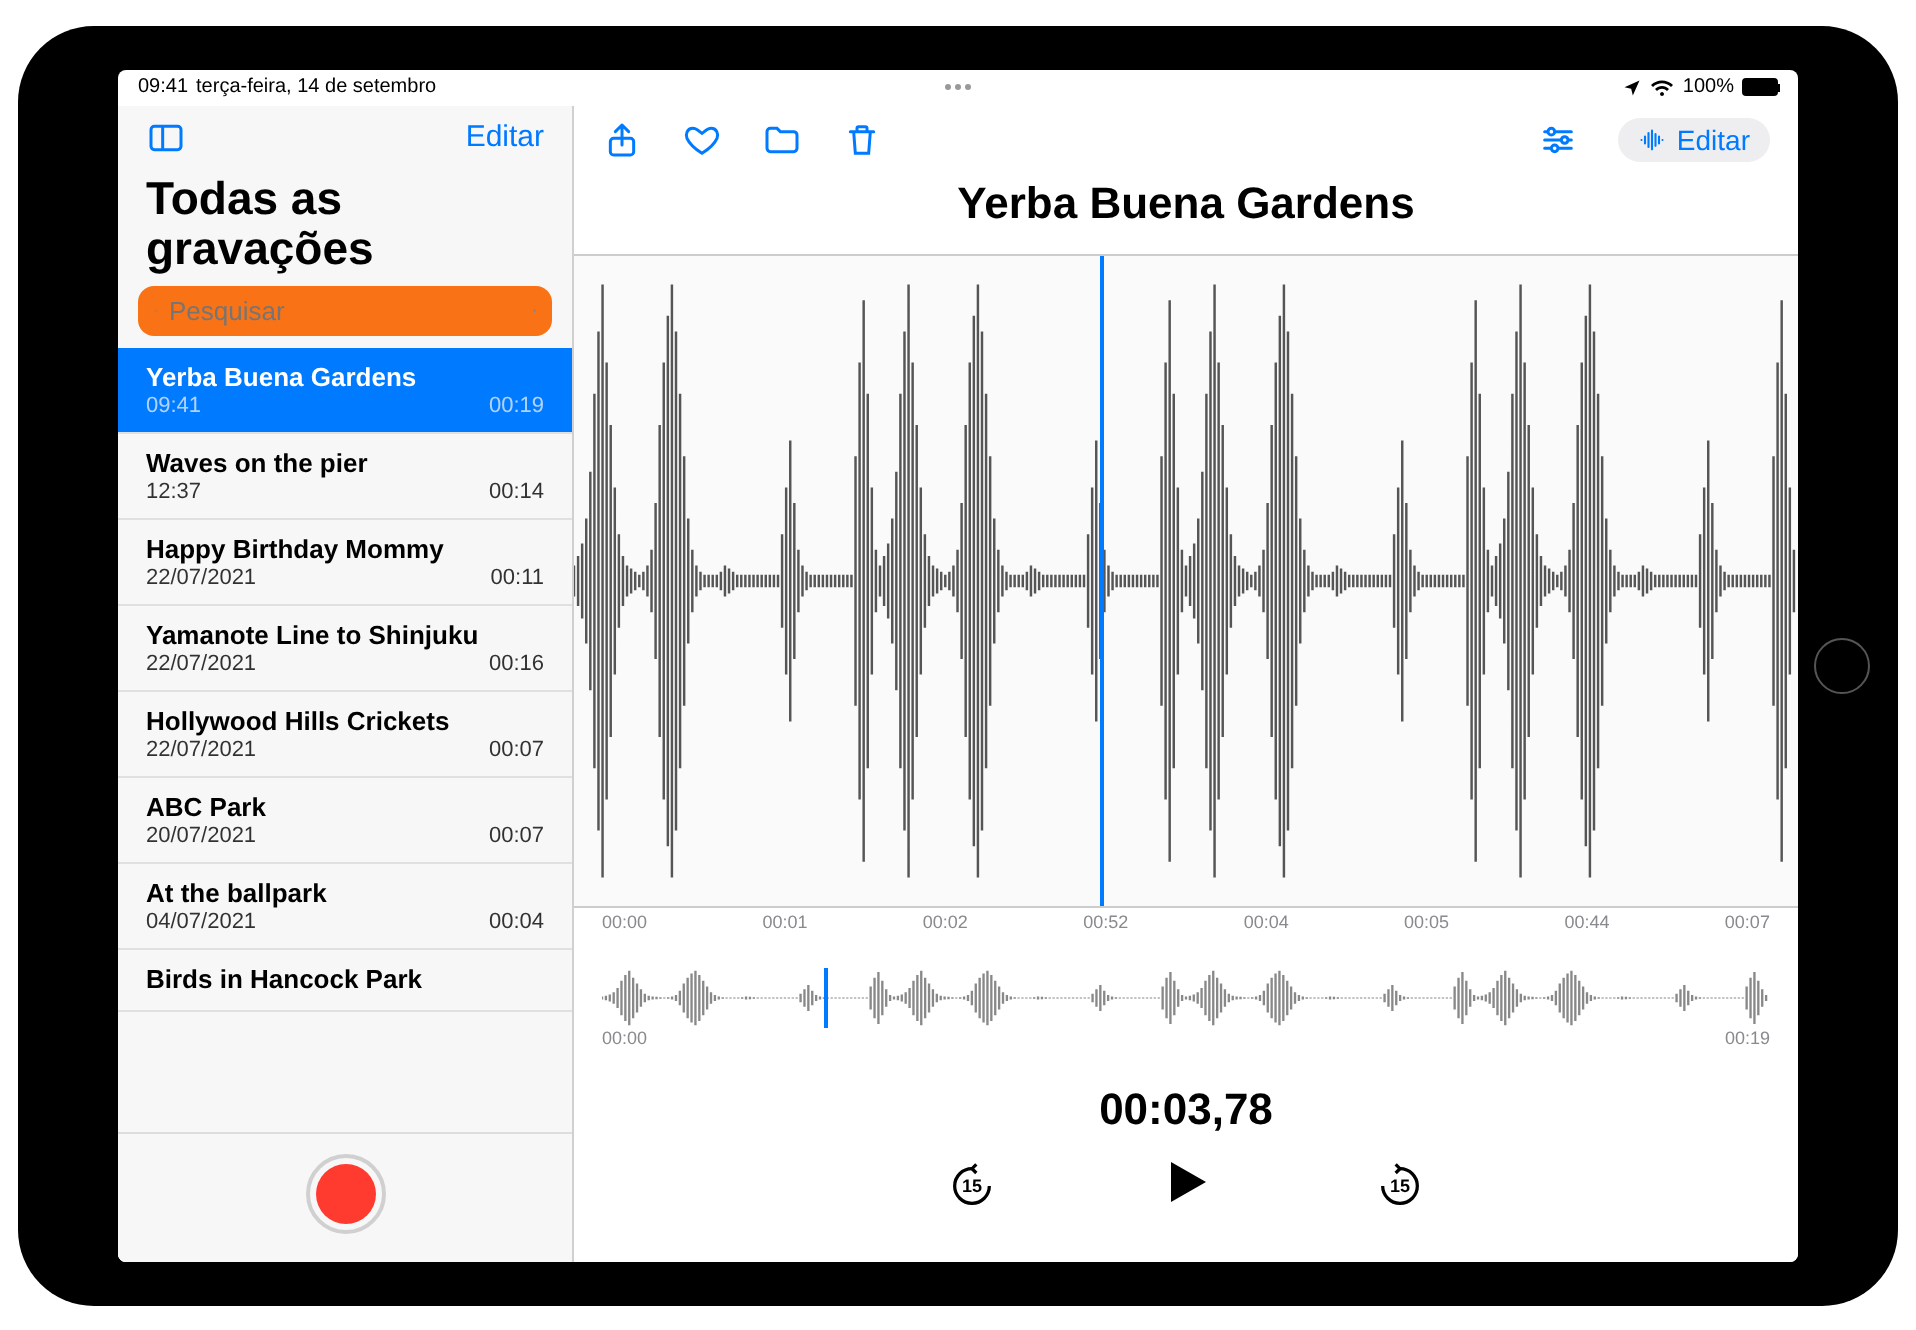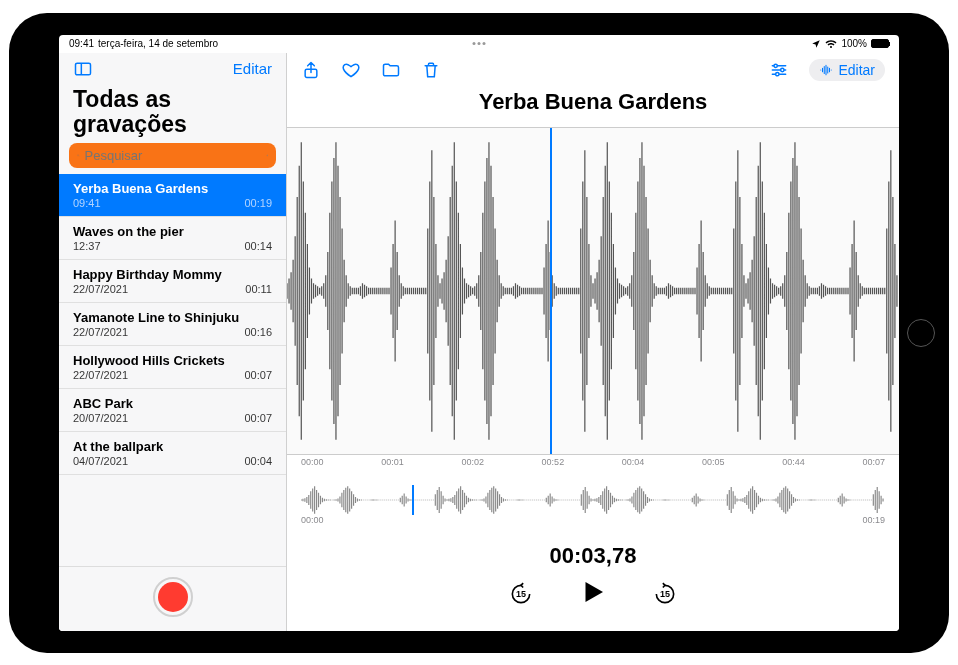--- a/index.html
+++ b/index.html
@@ -44,21 +44,21 @@
 .wave-svg { width: 100%; height: 100%; }
 .playhead { position: absolute; top: -4px; bottom: -4px; width: 2px; background: #007aff; left: 43%; }
 .playhead::before, .playhead::after { content: ""; position: absolute; left: -3px; width: 8px; height: 8px; background: #007aff; border-radius: 50%; }
 .playhead::before { top: -4px; } .playhead::after { bottom: -4px; }
 .timeline-labels { display: flex; justify-content: space-between; font-size: 9px; color: #8a8a8e; padding: 2px 14px 6px; }
 .mini-wave { height: 30px; margin: 12px 14px 0; position: relative; }
 .mini-wave svg { width: 100%; height: 100%; }
 .mini-playhead { position: absolute; top: 0; bottom: 0; left: 19%; width: 2px; background: #007aff; }
 .mini-labels { display: flex; justify-content: space-between; font-size: 9px; color: #8a8a8e; padding: 0 14px; }
 .time-display { text-align: center; font-size: 22px; font-weight: 700; font-variant-numeric: tabular-nums; margin: 18px 0 8px; }
-.controls { display: flex; justify-content: center; align-items: center; gap: 44px; padding-bottom: 20px; }
+.controls { display: flex; justify-content: center; align-items: center; gap: 79px; padding-bottom: 20px; }
 .skip { position: relative; width: 26px; height: 26px; display: flex; align-items: center; justify-content: center; font-size: 9px; font-weight: 600; }
 .skip svg { position: absolute; width: 100%; height: 100%; }
 .play-btn svg { width: 30px; height: 30px; }
 
 svg.icon { width: 20px; height: 20px; }
 </style>
 </head>
 <body>
 
 <div class="ipad-frame">
@@ -153,20 +153,27 @@
                 <span>00:07</span>
               </div>
             </div>
             <div class="row">
               <div class="name">At the ballpark</div>
     <div class="meta">
                 <span>04/07/2021</span>
                 <span>00:04</span>
               </div>
             </div>
+            <div class="row">
+              <div class="name">Birds in Hancock Park</div>
+    <div class="meta">
+                <span></span>
+                <span></span>
+              </div>
+            </div>
           </div>
         <div class="record-bar">
           <div class="record-btn">
               <div class="inner"></div>
             </div>
         </div>
       </div>
 
       <div class="main">
         <div class="toolbar">

